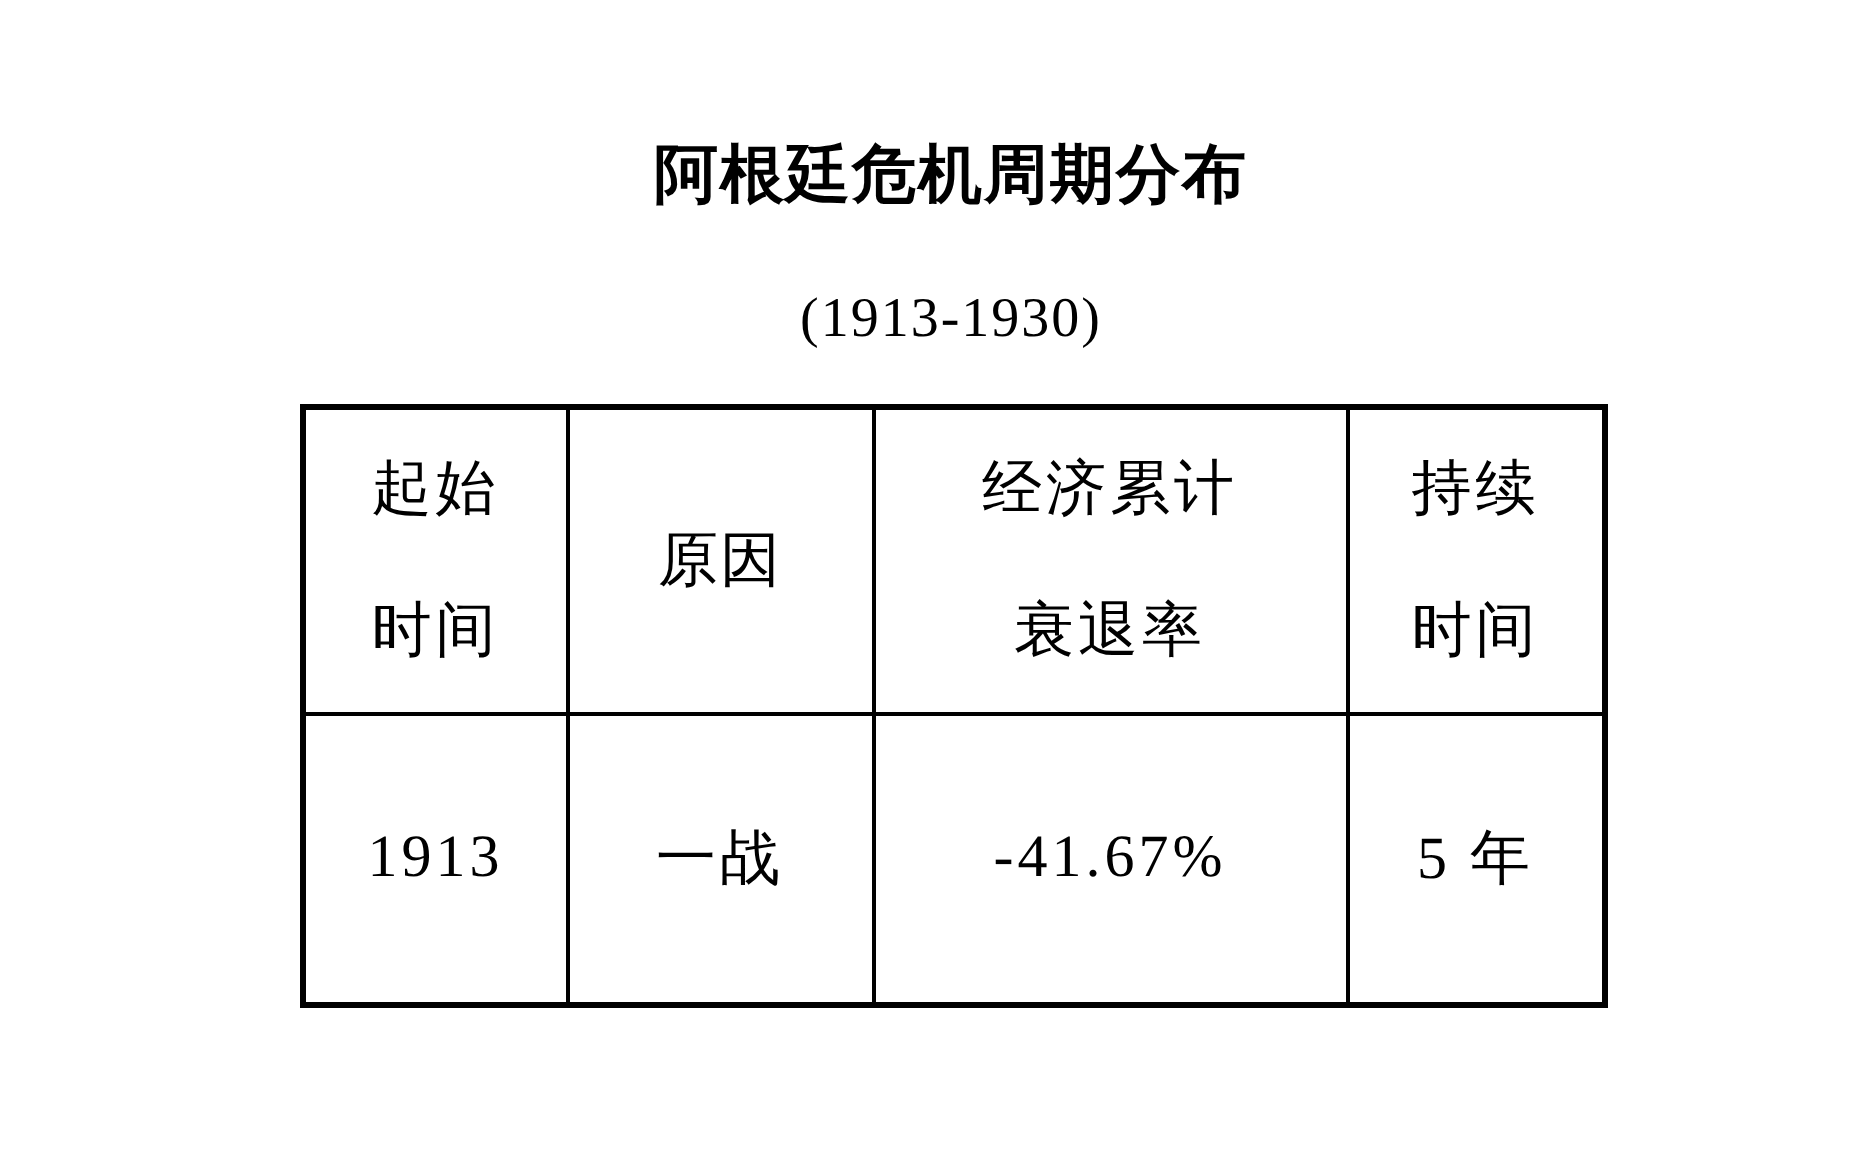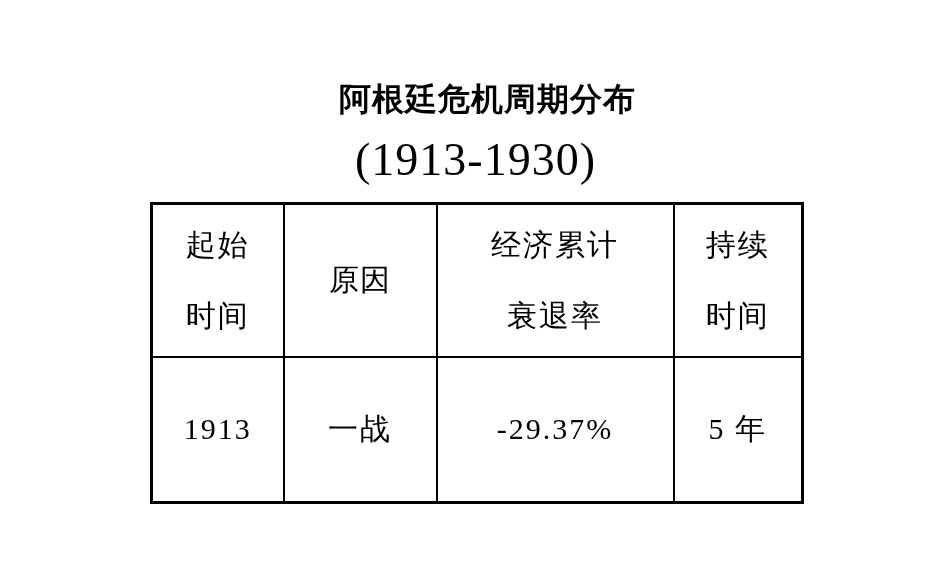--- a/index.html
+++ b/index.html
@@ -14,34 +14,34 @@
     background: #ffffff;
     color: #000000;
     font-family: "Liberation Serif", "DejaVu Serif", serif;
     overflow: hidden;
   }
   .doc-title {
     position: absolute;
     left: 150px;
     top: 66px;
     width: 651px;
-    margin: 12px;
+    margin: 0;
     text-align: center;
     font-size: 32px;
     font-weight: bold;
     line-height: 42px;
     letter-spacing: 1px;
   }
   .doc-subtitle {
     position: absolute;
     left: 150px;
     top: 138px;
     width: 651px;
     text-align: center;
-    font-size: 46px;
+    font-size: 28px;
     font-weight: normal;
     line-height: 44px;
     letter-spacing: 1px;
   }
   table.crisis-table {
     position: absolute;
     left: 150px;
     top: 202px;
     width: 651px;
     height: 302px;
@@ -102,19 +102,19 @@
         <th>
           <span class="header-line">持续</span>
           <span class="header-line">时间</span>
         </th>
       </tr>
     </thead>
     <tbody>
       <tr>
         <td>1913</td>
         <td>一战</td>
-        <td>-29.37%</td>
+        <td>-41.67%</td>
         <td>5 年</td>
       </tr>
     </tbody>
   </table>
 
 </div>
 
 </body></html>

